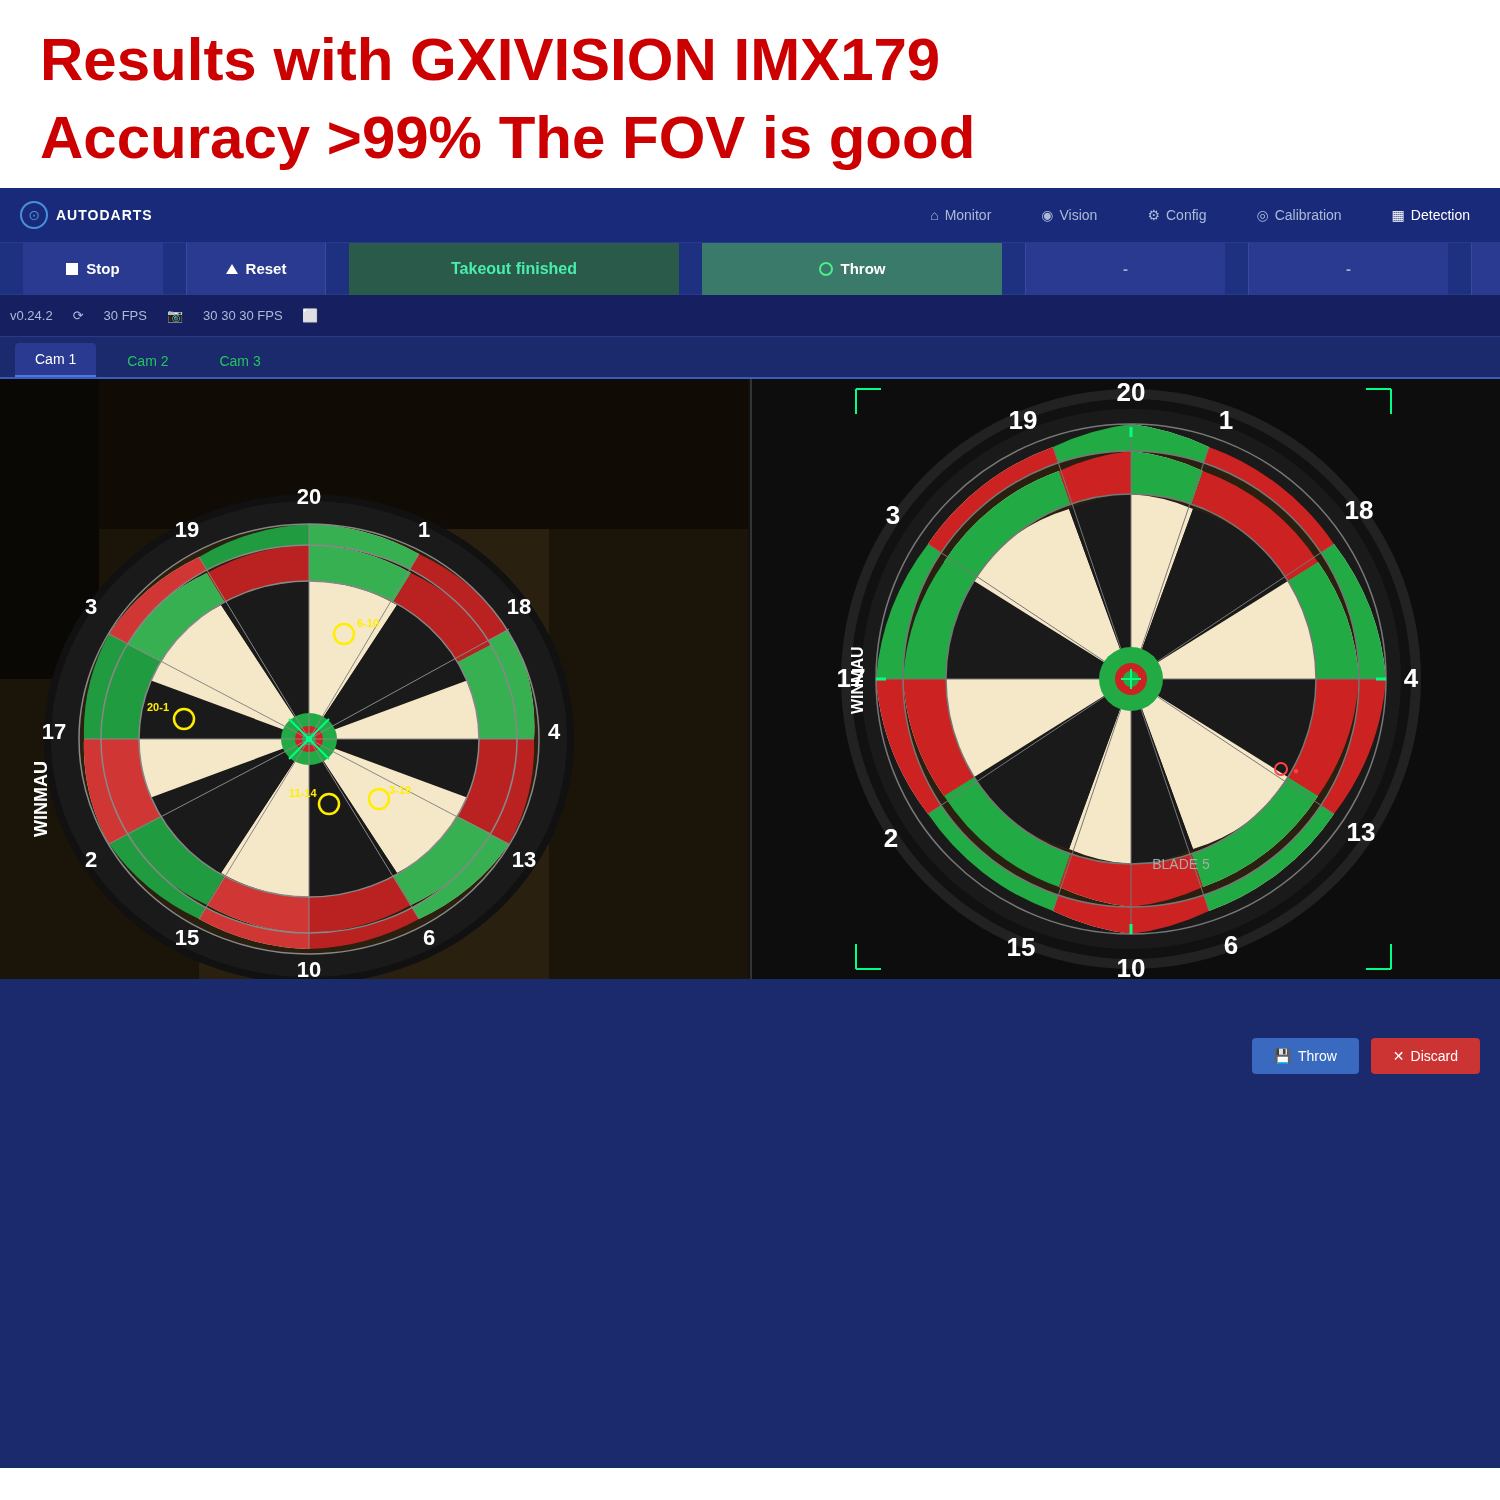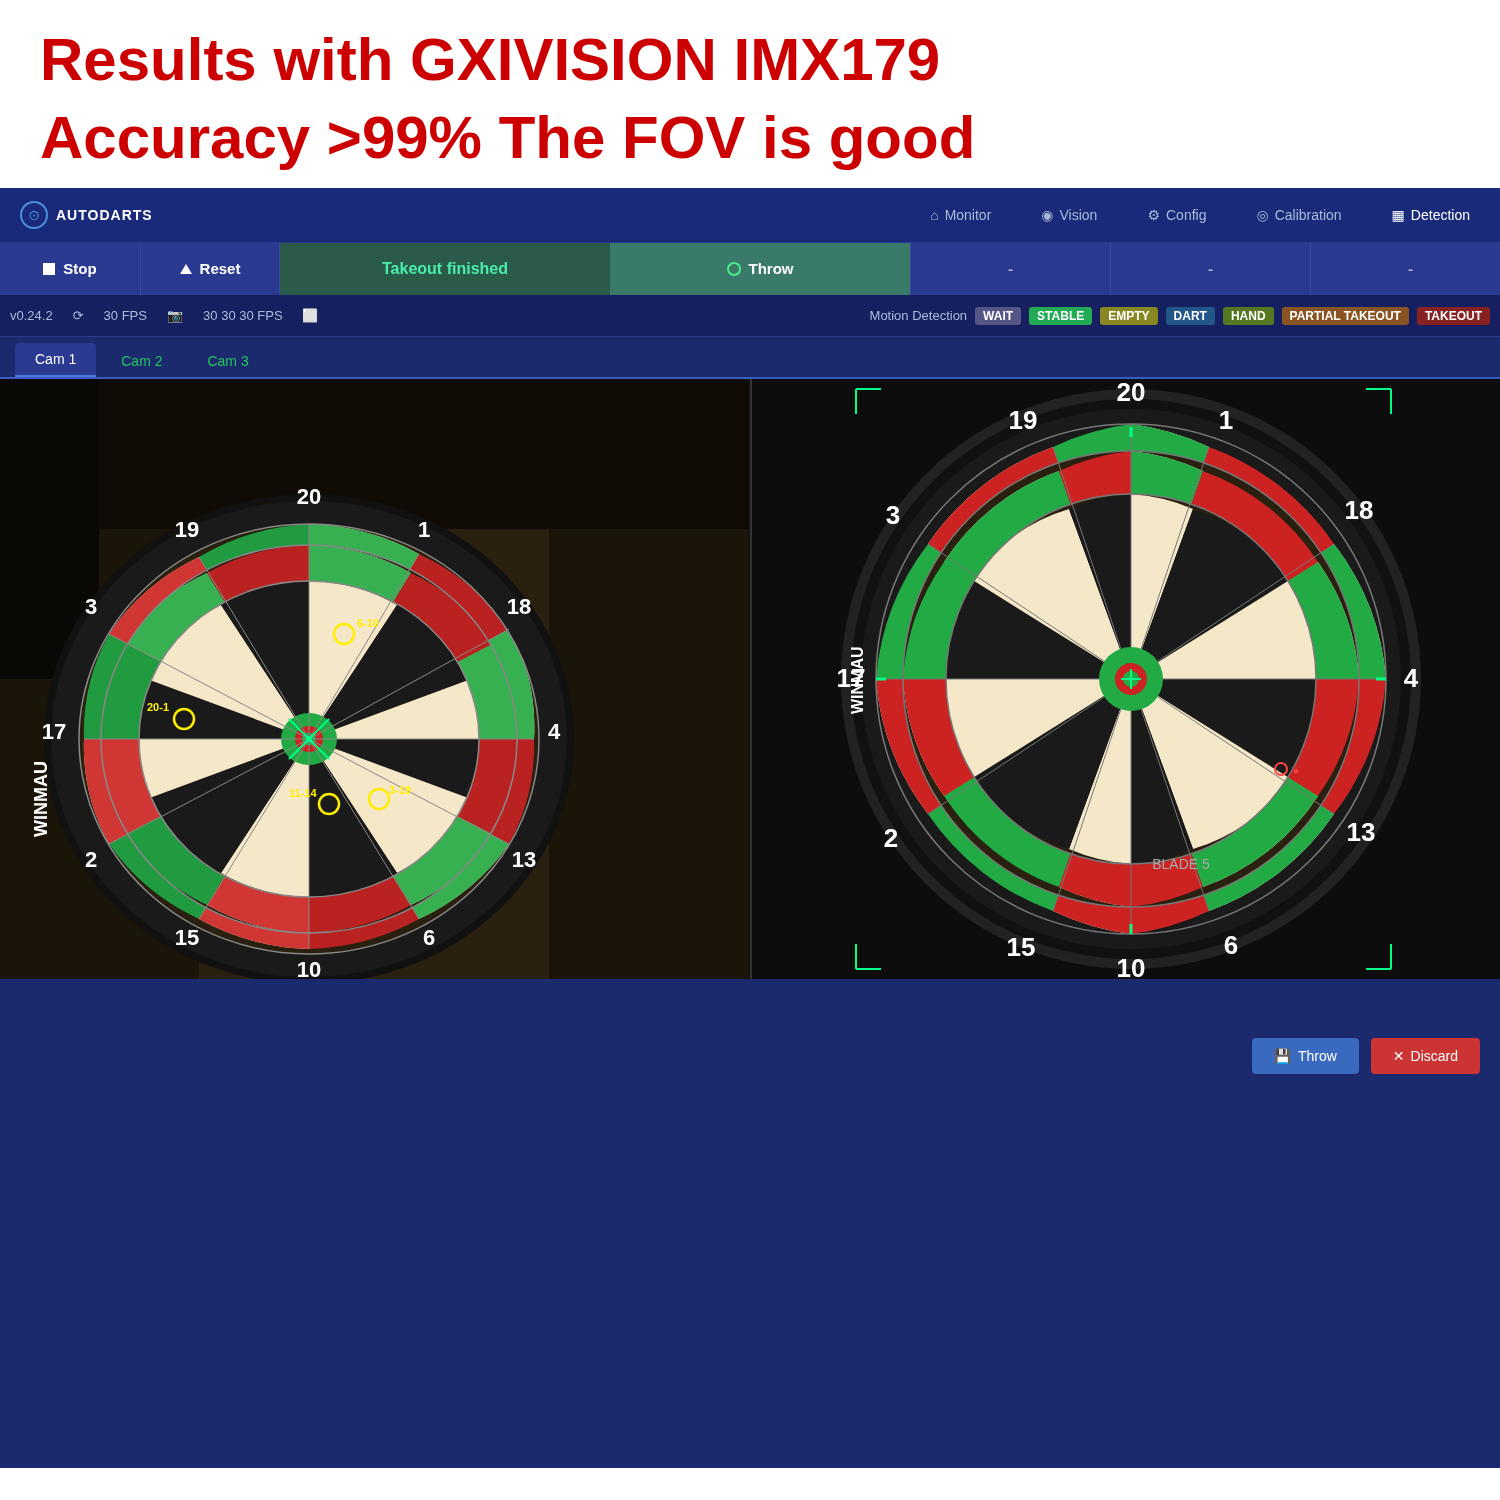--- a/index.html
+++ b/index.html
@@ -98,20 +98,21 @@
       display: flex;
       align-items: center;
       justify-content: center;
       gap: 8px;
       padding: 0 30px;
       font-size: 15px;
       font-weight: bold;
       cursor: pointer;
       border: none;
       min-width: 140px;
+      margin-left: 23px;
     }
     .btn-stop {
       background: #2a3a90;
       color: #ffffff;
     }
     .btn-reset {
       background: #2a3a90;
       color: #ffffff;
       border-left: 1px solid #3a4a9a;
       border-right: 1px solid #3a4a9a;
@@ -194,21 +195,21 @@
     .md-partial { background: #885522; }
     .md-takeout { background: #882222; }
 
     
     .cam-tabs {
       background: #1a2a6c;
       height: 42px;
       display: flex;
       align-items: flex-end;
       padding: 0 15px;
-      gap: 5px;
+      gap: 11px;
       border-bottom: 2px solid #3a5abf;
     }
     .cam-tab {
       padding: 8px 20px;
       font-size: 14px;
       color: #22c55e;
       cursor: pointer;
       border-radius: 4px 4px 0 0;
     }
     .cam-tab.active {
@@ -335,30 +336,20 @@
     </button>
   </div>
 
   <div class="status-bar">
     <span class="status-text">v0.24.2</span>
     <span class="status-text">⟳</span>
     <span class="status-text">30 FPS</span>
     <span class="status-text">📷</span>
     <span class="status-text">30 30 30 FPS</span>
     <span class="status-text">⬜</span>
-    <div class="motion-detection">
-      <span class="motion-label">Motion Detection</span>
-      <span class="md-badge md-wait">WAIT</span>
-      <span class="md-badge md-stable">STABLE</span>
-      <span class="md-badge md-empty">EMPTY</span>
-      <span class="md-badge md-dart">DART</span>
-      <span class="md-badge md-hand">HAND</span>
-      <span class="md-badge md-partial">PARTIAL TAKEOUT</span>
-      <span class="md-badge md-takeout">TAKEOUT</span>
-    </div>
   </div>
 
   <div class="cam-tabs">
     <div class="cam-tab active">Cam 1</div>
     <div class="cam-tab">Cam 2</div>
     <div class="cam-tab">Cam 3</div>
   </div>
 
   <div class="camera-views">
 

